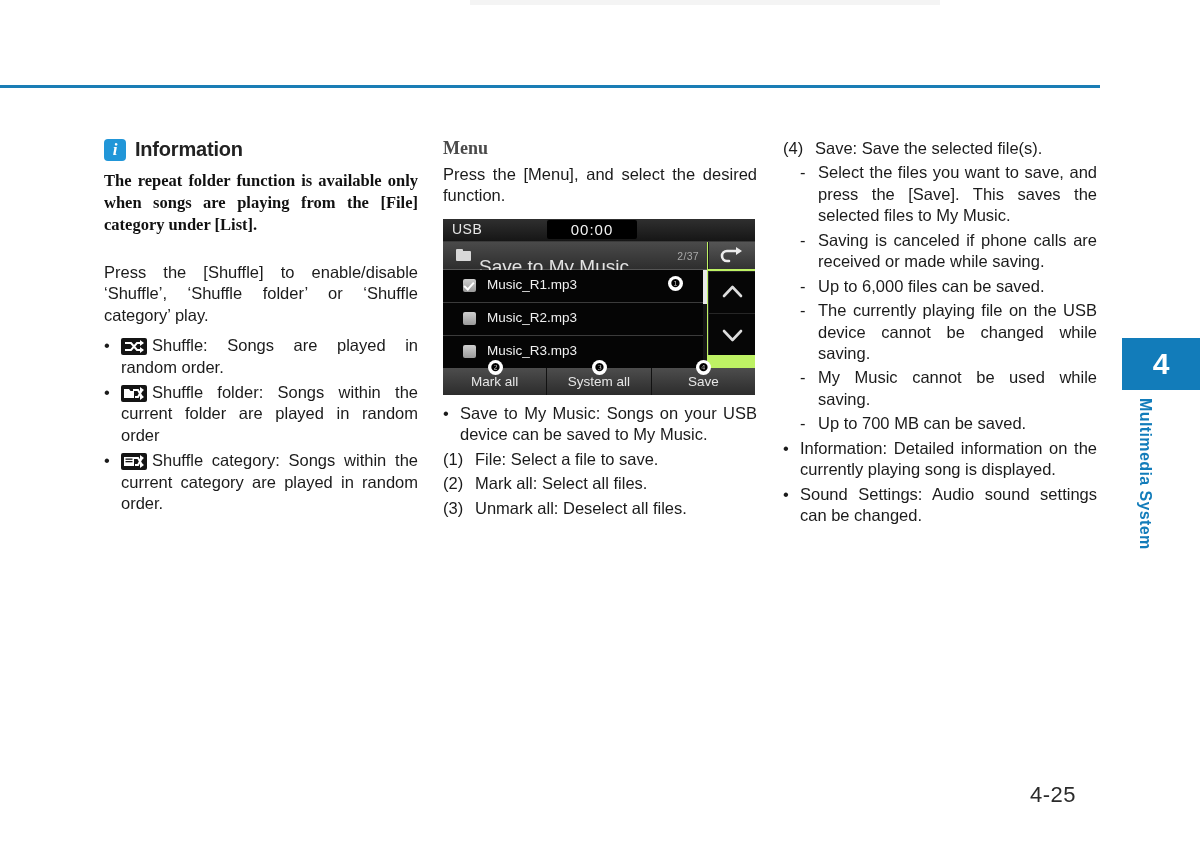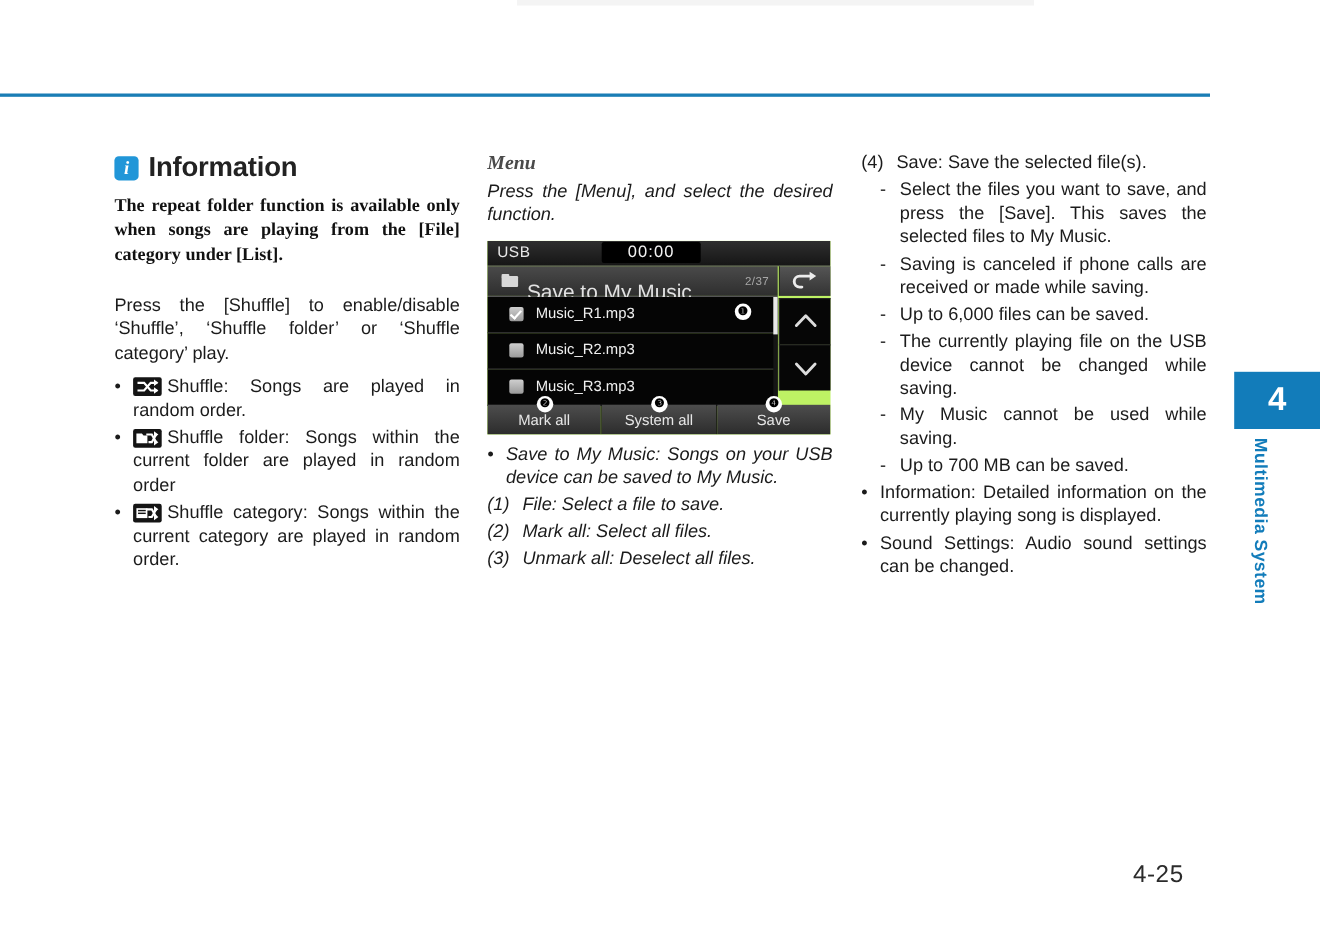--- a/index.html
+++ b/index.html
@@ -65,21 +65,21 @@
     text-orientation: mixed;
   }
 
   
   .col {
     position: absolute;
     top: 138px;
     width: 314px;
   }
   .col-1 { left: 104px; }
-  .col-2 { left: 443px; font-style: italic; }
+  .col-2 { left: 443px; }
   .col-3 { left: 783px; }
 
   .h-info {
     display: flex;
     align-items: center;
     gap: 9px;
     margin: 0 0 9px 0;
   }
   .info-badge {
     width: 22px; height: 22px;
@@ -87,21 +87,21 @@
     background: #2196d8;
     color: #ffffff;
     font-family: "Liberation Serif", serif;
     font-style: italic;
     font-weight: bold;
     font-size: 17px;
     line-height: 22px;
     text-align: center;
   }
   .h-info-text {
-    font-size: 25px;
+    font-size: 20px;
     font-weight: bold;
     color: #222222;
     letter-spacing: -0.2px;
   }
   .info-body {
     margin: 0 0 26px 0;
     font-family: "Liberation Serif", serif;
     font-weight: bold;
     font-size: 16.5px;
     line-height: 1.33;

